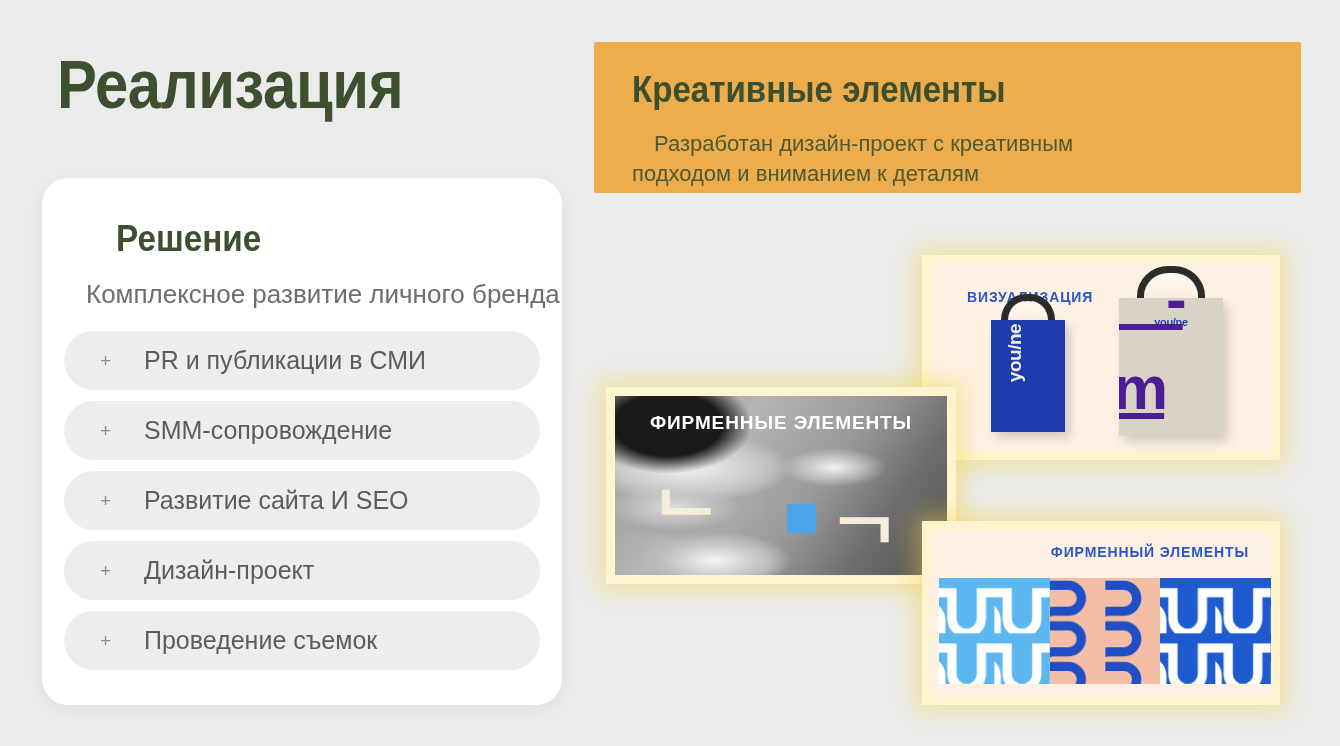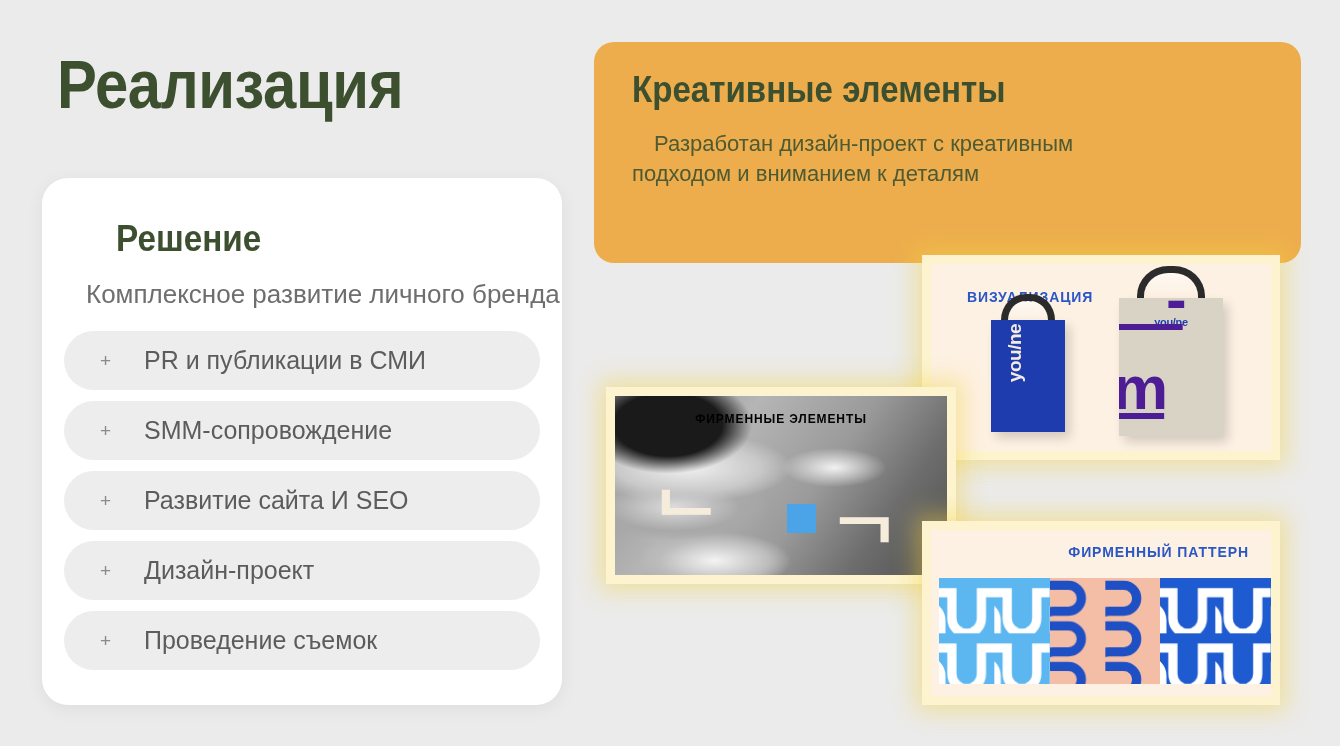--- a/index.html
+++ b/index.html
@@ -91,23 +91,23 @@
     color: #5c5c5c;
     white-space: nowrap;
   }
 
   
   .creative-card {
     position: absolute;
     left: 594px;
     top: 42px;
     width: 707px;
-    height: 221px;
+    height: 151px;
     background: #edad4d;
-    border-radius: 20px;
+    border-radius: 2px;
     box-sizing: border-box;
     padding: 26px 30px 0 38px;
   }
   .creative-heading {
     font-family: "Liberation Sans Narrow", "Liberation Sans", sans-serif;
     font-size: 36px;
     line-height: 44px;
     font-weight: bold;
     color: #3c4f2f;
     transform: scaleX(0.92);
@@ -226,24 +226,24 @@
       radial-gradient(ellipse 90px 34px at 30% 92%, #f4f4f4 0%, #bdbdbd 60%, rgba(170,170,170,0) 85%),
       radial-gradient(ellipse 70px 26px at 66% 40%, #f2f2f2 0%, rgba(200,200,200,0) 75%),
       linear-gradient(125deg, #8f8f8f 0%, #b5b5b5 32%, #9a9a9a 58%, #6d6d6d 78%, #4f4f4f 100%);
     filter: grayscale(1);
   }
   .label-elements {
     position: absolute;
     left: 50%;
     transform: translateX(-50%);
     top: 16px;
-    font-size: 12px;
+    font-size: 19px;
     font-weight: bold;
     letter-spacing: 0.9px;
-    color: #000000;
+    color: #ffffff;
     white-space: nowrap;
   }
   .glyph {
     position: absolute;
     font-size: 68px;
     line-height: 68px;
     font-weight: bold;
     color: #f6ecdc;
   }
   .glyph-a { left: 40px; top: 88px; transform: scaleX(1.1); }
@@ -353,21 +353,21 @@
   <div class="media-card card-elements">
     <div class="elements-photo"></div>
     <div class="label-elements">ФИРМЕННЫЕ ЭЛЕМЕНТЫ</div>
     <div class="glyph glyph-a">ᄂ</div>
     <div class="blue-square"></div>
     <div class="glyph glyph-b">ᄂ</div>
   </div>
 
   <div class="media-card card-pattern">
     <div class="pattern-inner">
-      <div class="label-pattern">ФИРМЕННЫЙ ПАТТЕРН</div>
+      <div class="label-pattern">ФИРМЕННЫЙ ЭЛЕМЕНТЫ</div>
       <div class="pattern-strip">
         <div class="pattern-panel p1">
           <svg class="wave-fill" viewBox="0 0 60 60" preserveAspectRatio="none">
             <defs>
               <pattern id="pw1" width="30" height="30" patternUnits="userSpaceOnUse">
                 <path d="M0 8 H7 V22 a8 8 0 0 0 16 0 V8 H30" fill="none" stroke="#ffffff" stroke-width="5"></path>
                 <path d="M-15 23 a8 8 0 0 1 16 0 V38" fill="none" stroke="#ffffff" stroke-width="5"></path>
               </pattern>
             </defs>
             <rect width="60" height="60" fill="url(#pw1)"></rect>

